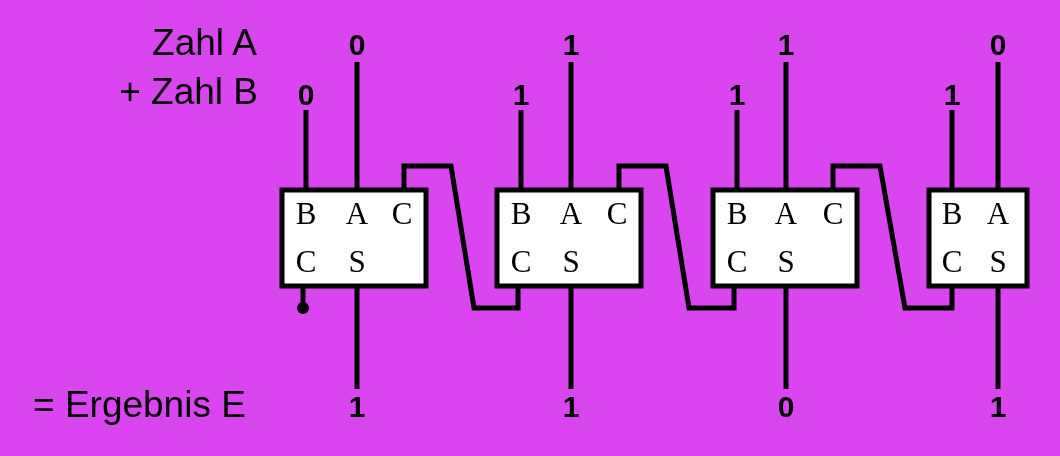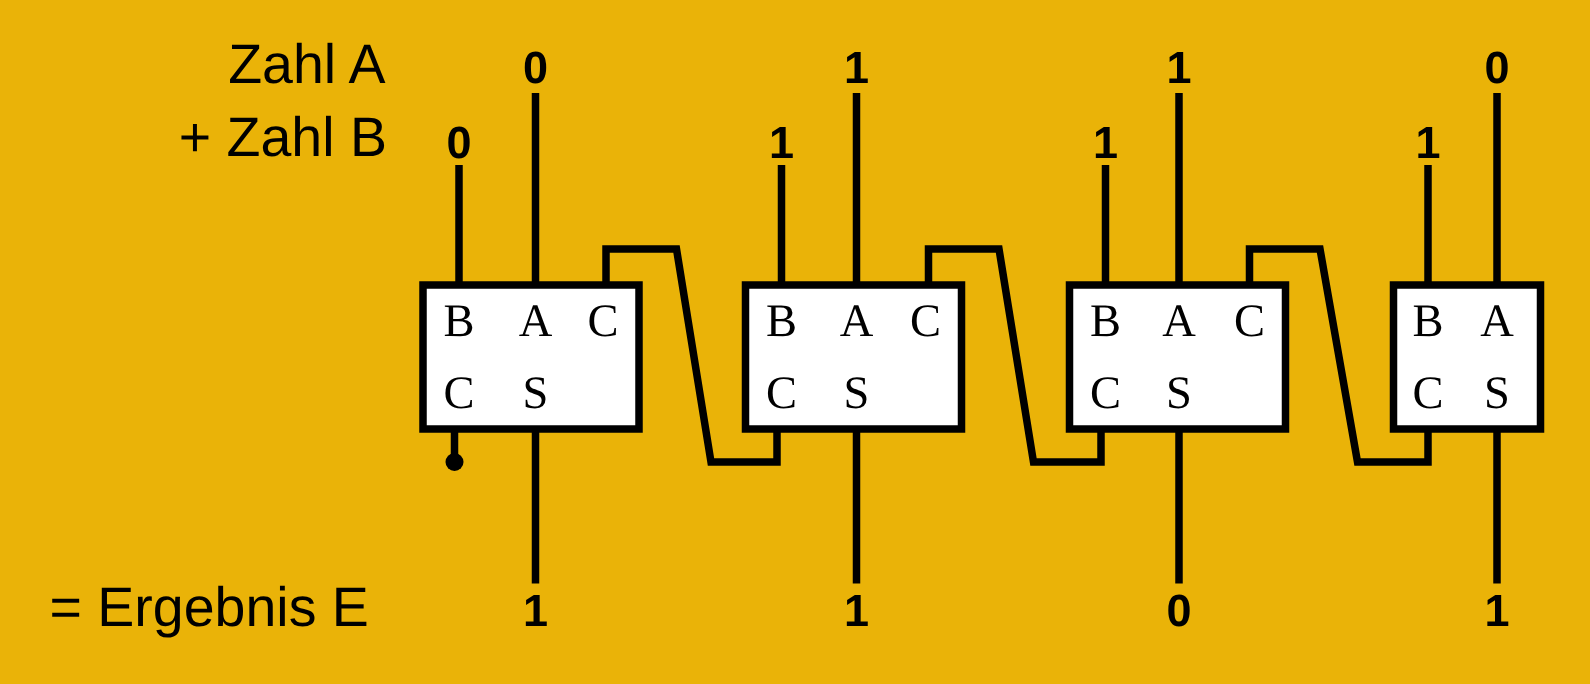--- a/index.html
+++ b/index.html
@@ -1,20 +1,20 @@
 <!DOCTYPE html>
 <html><head>
 <meta charset="utf-8">
 <style>
   html, body { margin: 0; padding: 0; background: #ffffff; }
   .stage {
     position: relative;
     width: 1060px;
     height: 456px;
-    background: #eab308;
+    background: #d946ef;
     overflow: hidden;
   }
   svg { display: block; }
   svg text { fill: #000000; }
   .lbl  { font-family: "Liberation Sans", sans-serif; font-size: 37px; }
   .end  { text-anchor: end; }
   .digit{ font-family: "Liberation Sans", sans-serif; font-size: 30px; font-weight: bold; text-anchor: middle; }
   .port { font-family: "Liberation Serif", serif; font-size: 31px; text-anchor: middle; }
   .wire { stroke: #000000; stroke-width: 5; fill: none; }
   .box  { fill: #ffffff; stroke: #000000; stroke-width: 5; }

